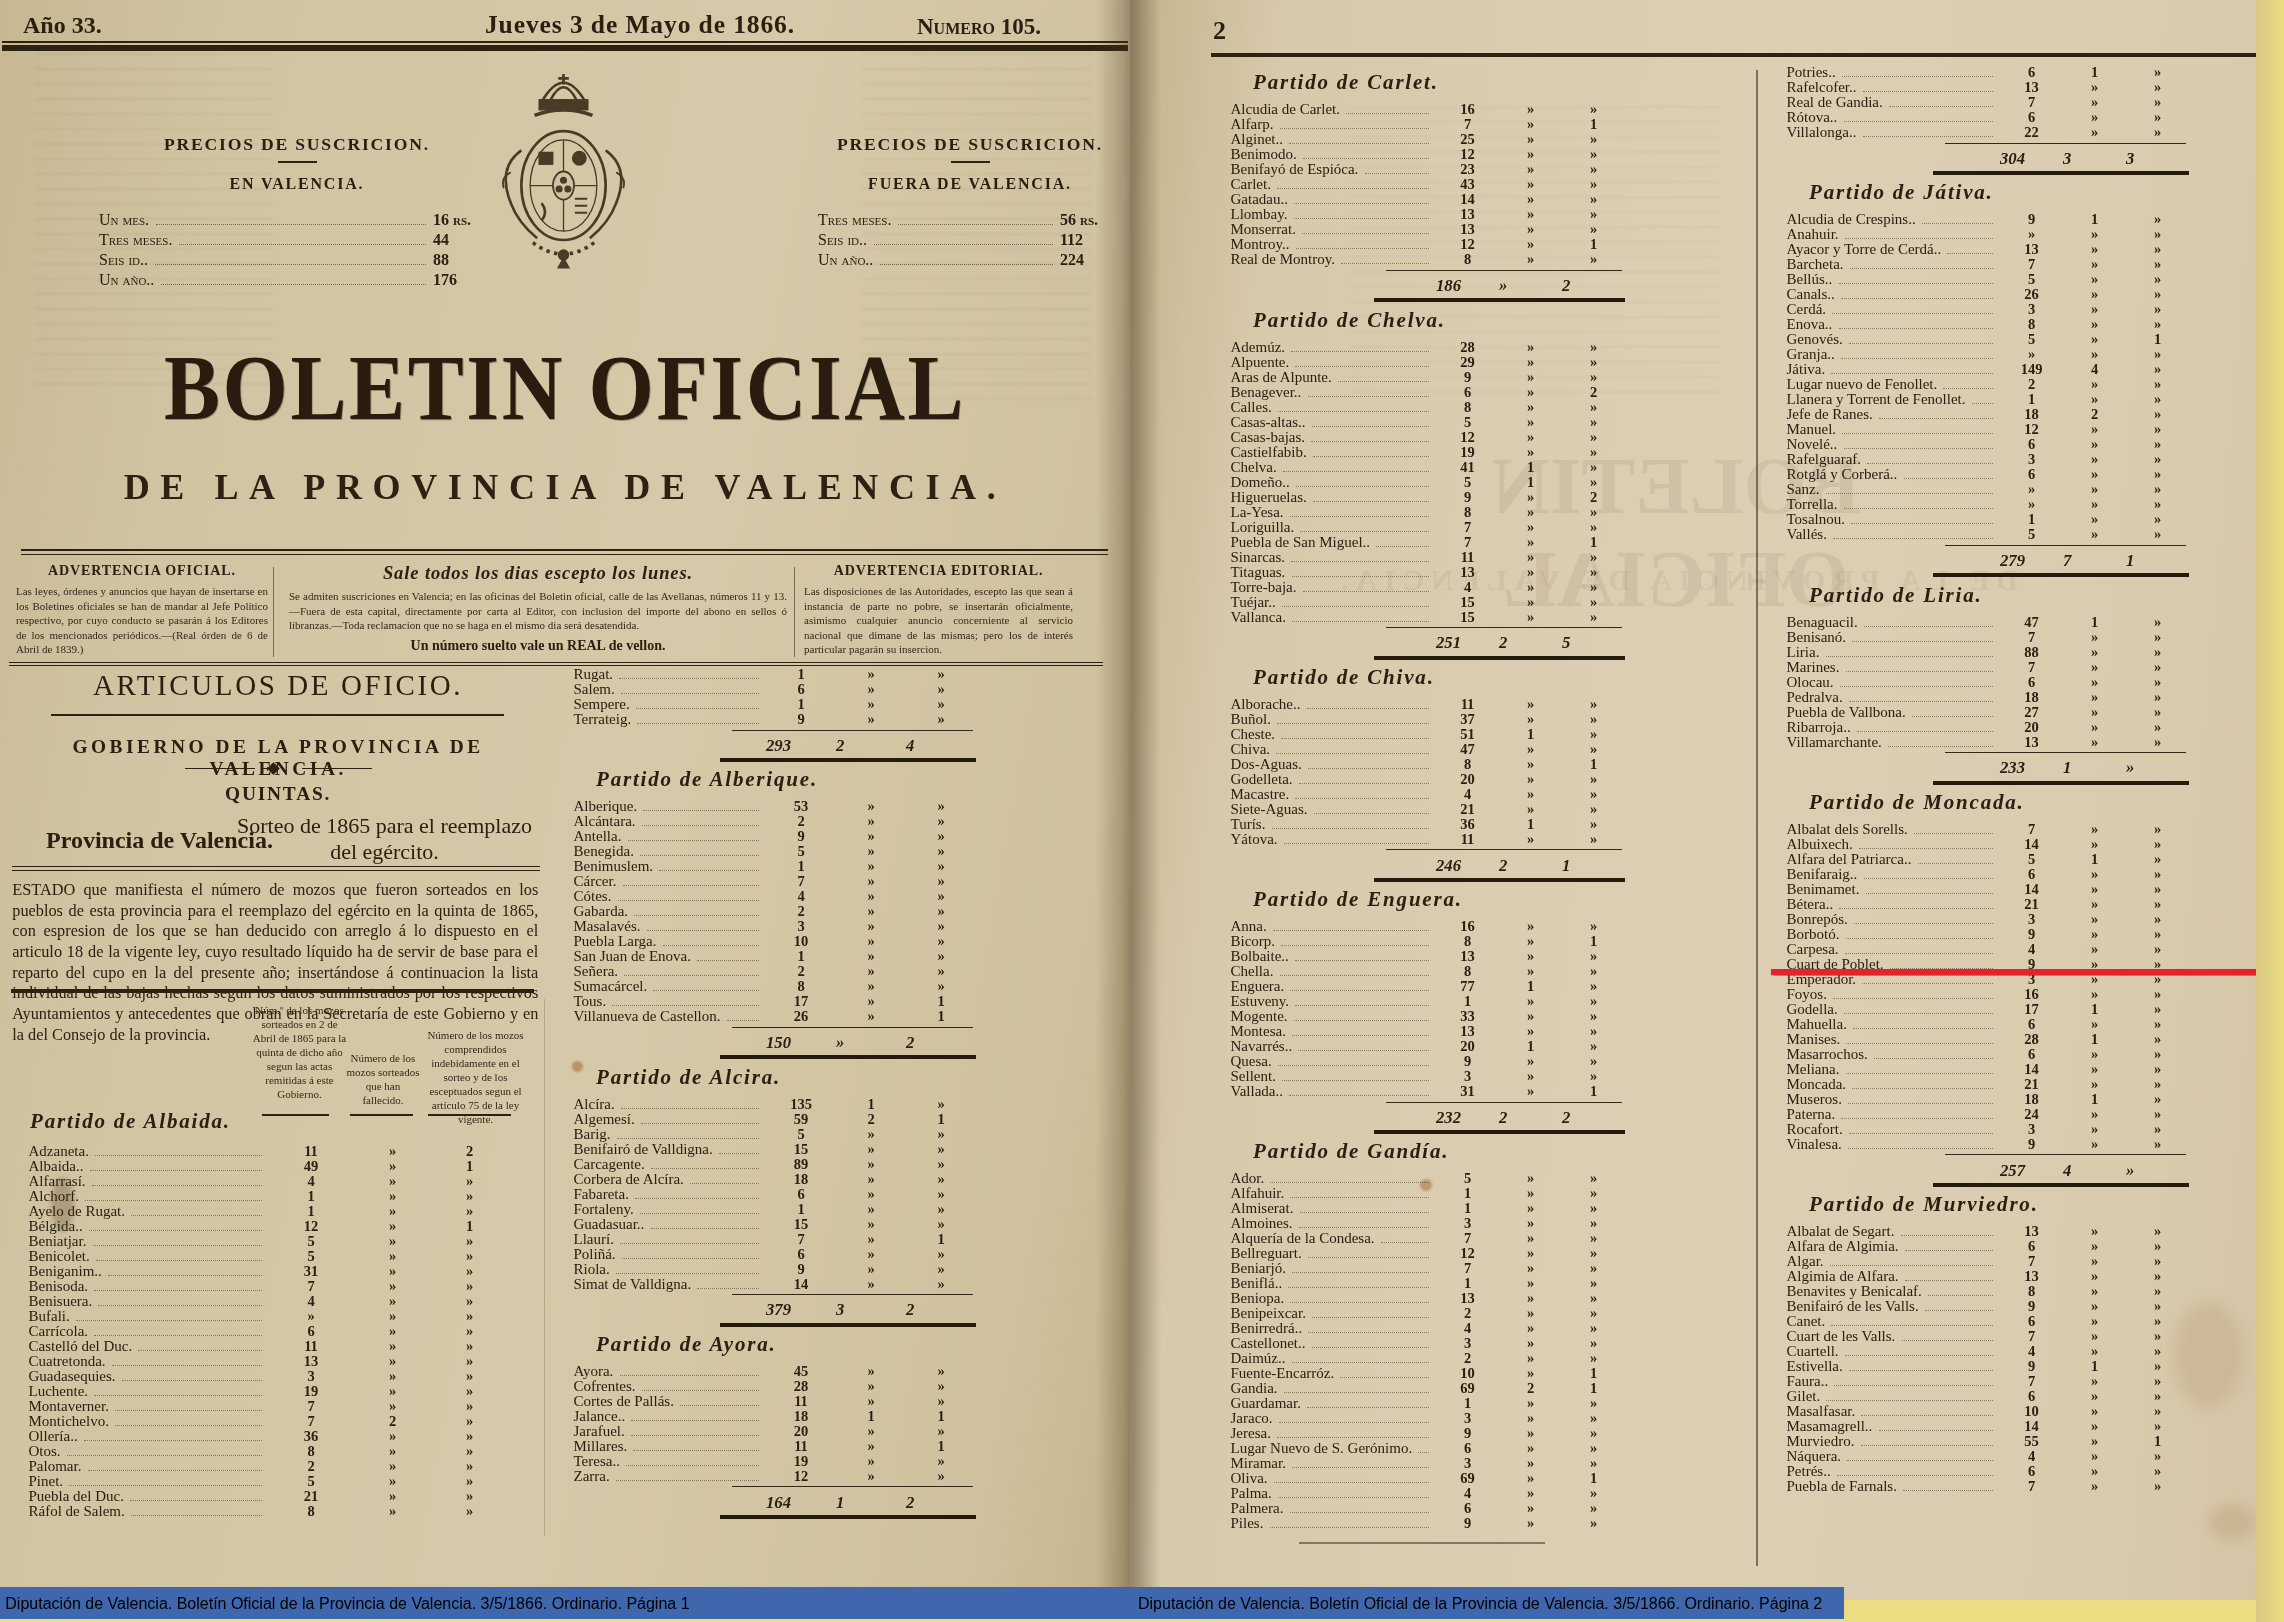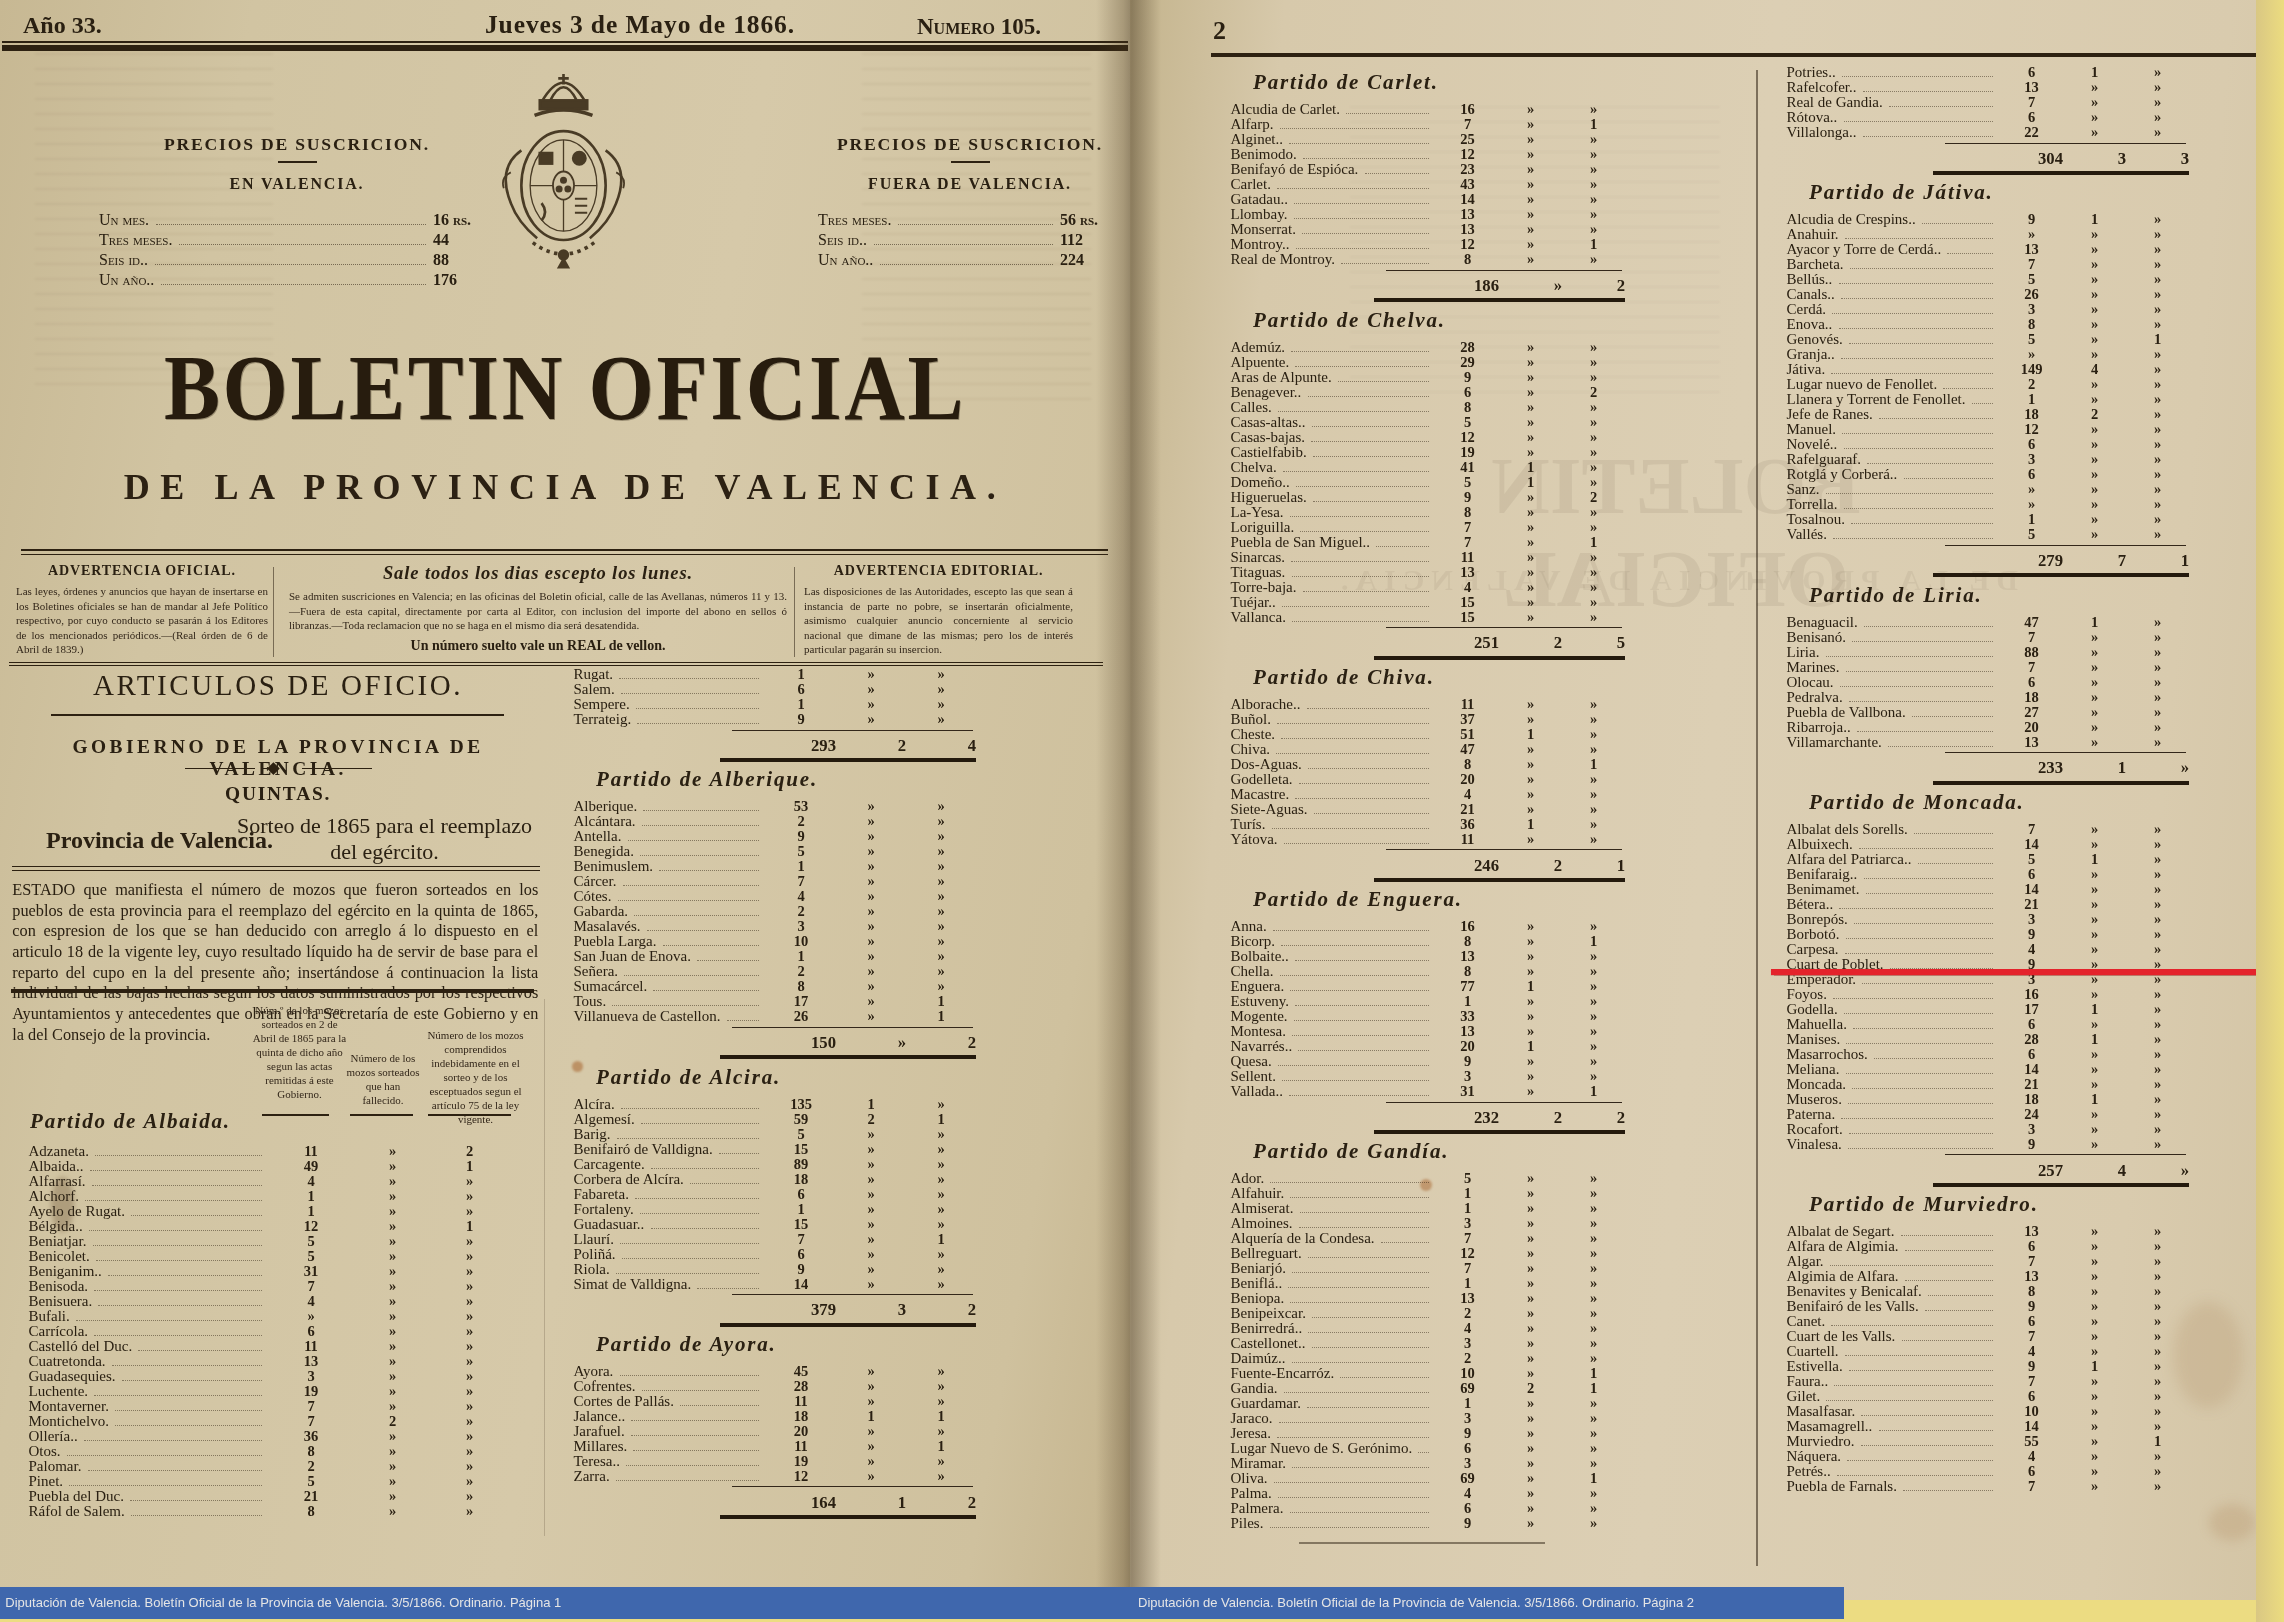--- a/index.html
+++ b/index.html
@@ -69,21 +69,21 @@
             margin:5.3px 0 7px 26px; height:25px; }
   .tbl { width:100%; }
   .trow { display:flex; align-items:baseline; height:15px; font-size:15px; line-height:14px; position:relative; }
   .trow .nm { white-space:nowrap; padding-left:3.5px; }
   .trow .dots { flex:1; min-width:0; margin:0 7px 3.5px 6.2px; border-bottom:1.8px dotted rgba(45,33,16,.48); }
   .trow .c { width:63px; flex-shrink:0; text-align:center; font-size:14.5px; font-weight:bold; }
   #albaida-table .c:nth-of-type(3){ width:84px; } #albaida-table .c:nth-of-type(4){ width:79px; } #albaida-table .c:nth-of-type(5){ width:75px; }
 
   .total { display:flex; position:relative; padding:8.8px 0 6.2px; font-weight:bold; font-size:16.7px; margin-bottom:1.8px; }
   .total .nm { flex:1; }
-  .total .c { width:63px; flex-shrink:0; text-align:right; }
+  .total .c { width:63px; flex-shrink:0; text-align:left;font-style:italic; }
   .total::before { content:""; position:absolute; top:2.6px; left:40%; right:3.5px; border-top:1.8px solid #33271a; }
   .total::after  { content:""; position:absolute; bottom:0; left:37%; right:0;  border-top:4.4px solid #241a0d; }
   #albaida-cont .total .c, #p1col2 .total .c { width:70px; }
   #p1col2 .trow .c { width:70px; }
 
   .endrule { margin:10.6px 0 0 18%; width:62%; height:1.8px; background:rgba(45,33,17,.5); }
 
   .hl-red .redline { position:absolute; left:-12.3px; bottom:-3.5px; width:503px; height:6.2px;
                      background:#e4232b; box-shadow:0 0.9px 0.9px rgba(150,20,20,.45); z-index:3; }
 
@@ -91,21 +91,21 @@
   .p2num { left:83px; top:16px; font-size:26px; font-weight:bold; }
   .p2title { left:155px; width:880px; top:19.4px; text-align:center; font-size:21px; font-weight:bold; letter-spacing:0.9px; }
 
   .ghost { position:absolute; transform:scaleX(-1); font-weight:bold; color:#3a2a16; text-align:center; pointer-events:none; }
 
   
   #strip-bottom { position:absolute; left:0; top:1600px; width:2284px; height:23px; background:#ecdc82; z-index:4; }
   #edge-right   { position:absolute; left:2256px; top:0; width:28px; height:1622px; z-index:6;
                   background:linear-gradient(90deg,#d9c783,#ecdc80); }
   #footer-bar { position:absolute; left:0; top:1587px; width:1844px; height:32px; background:#3f67ad; z-index:5;
-                font-family:"Liberation Sans",sans-serif; font-size:13px; color:#e5e5e5; }
+                font-family:"Liberation Sans",sans-serif; font-size:16px; color:#000000; }
   #footer-bar .ft { position:absolute; top:8px; white-space:nowrap; }
 </style>
 </head>
 <body>
 
 <div id="stage">
 
   <div id="page1" class="page">
 
     <div class="tex" style="left:35px;top:53px;width:238px;height:334px;opacity:.5;filter:blur(0.9px);

